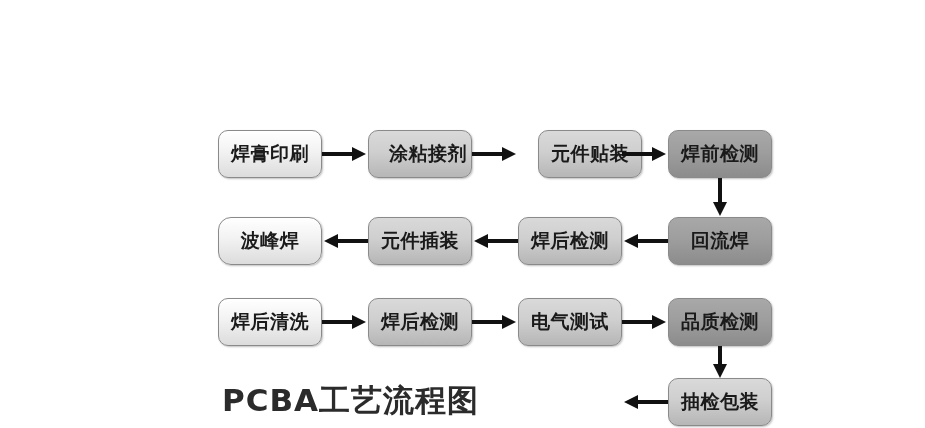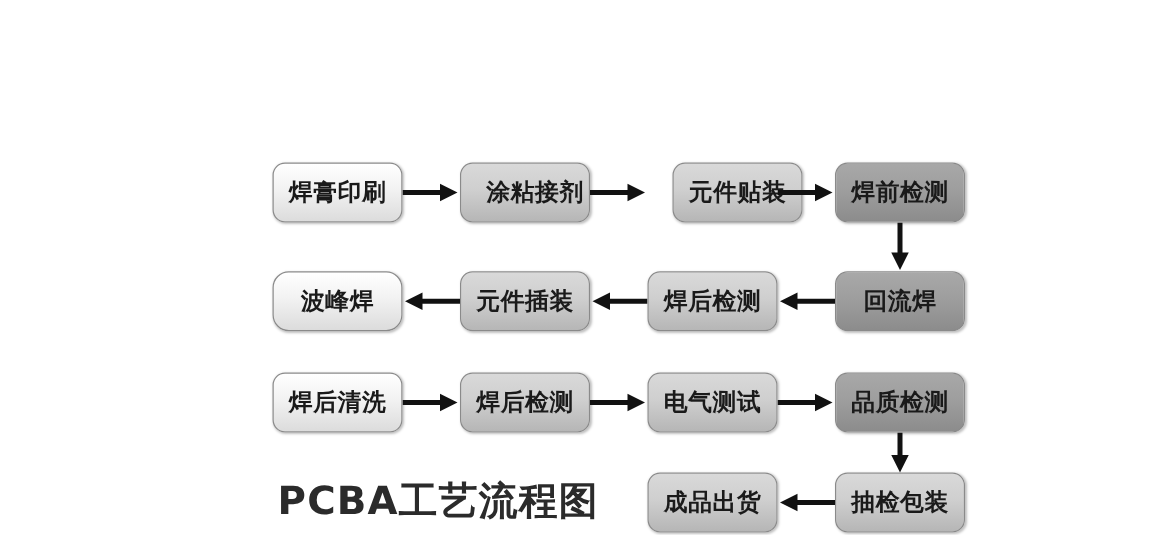--- a/index.html
+++ b/index.html
@@ -96,23 +96,20 @@
   <div class="node shade-dark" style="left:668px; top:278px;">
       <span>品质检测</span>
     </div>
   <div class="node shade-mid" style="left:518px; top:278px;">
       <span>电气测试</span>
     </div>
 
   <div class="node shade-mid" style="left:668px; top:358px;">
       <span>抽检包装</span>
     </div>
-  <div class="node shade-mid" style="left:518px; top:358px;">
-      <span>成品出货</span>
-    </div>
 
   <svg class="arrow" style="left:322px; top:122px;" width="46" height="24" viewBox="0 0 46 24">
     <line x1="0" y1="12" x2="34" y2="12" stroke="#111" stroke-width="4"></line>
     <polygon points="44,12 30,5 30,19" fill="#111"></polygon>
   </svg>
   <svg class="arrow" style="left:472px; top:122px;" width="46" height="24" viewBox="0 0 46 24">
     <line x1="0" y1="12" x2="34" y2="12" stroke="#111" stroke-width="4"></line>
     <polygon points="44,12 30,5 30,19" fill="#111"></polygon>
   </svg>
   <svg class="arrow" style="left:622px; top:122px;" width="46" height="24" viewBox="0 0 46 24">

